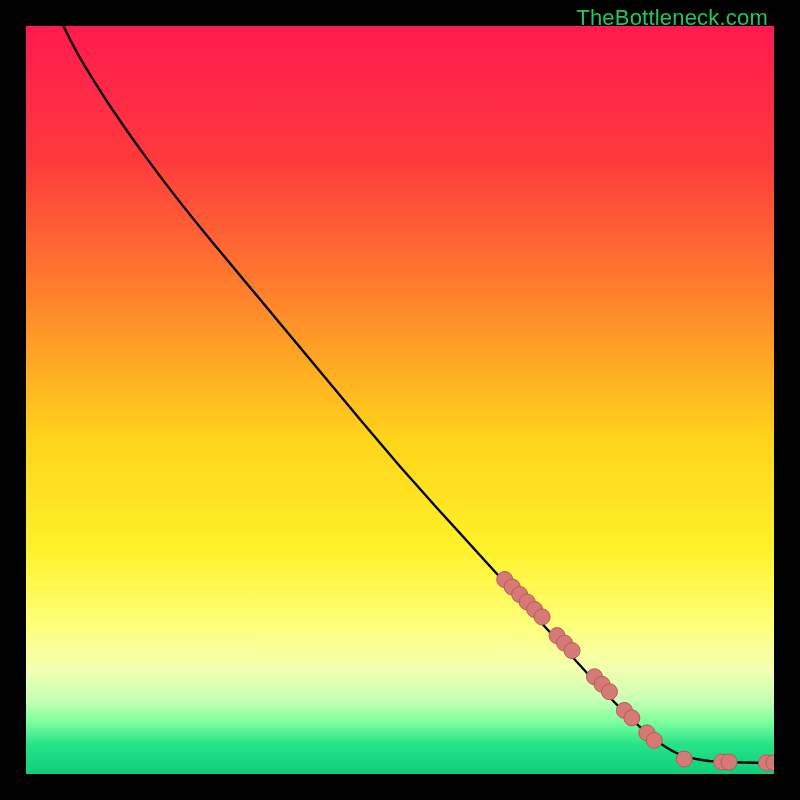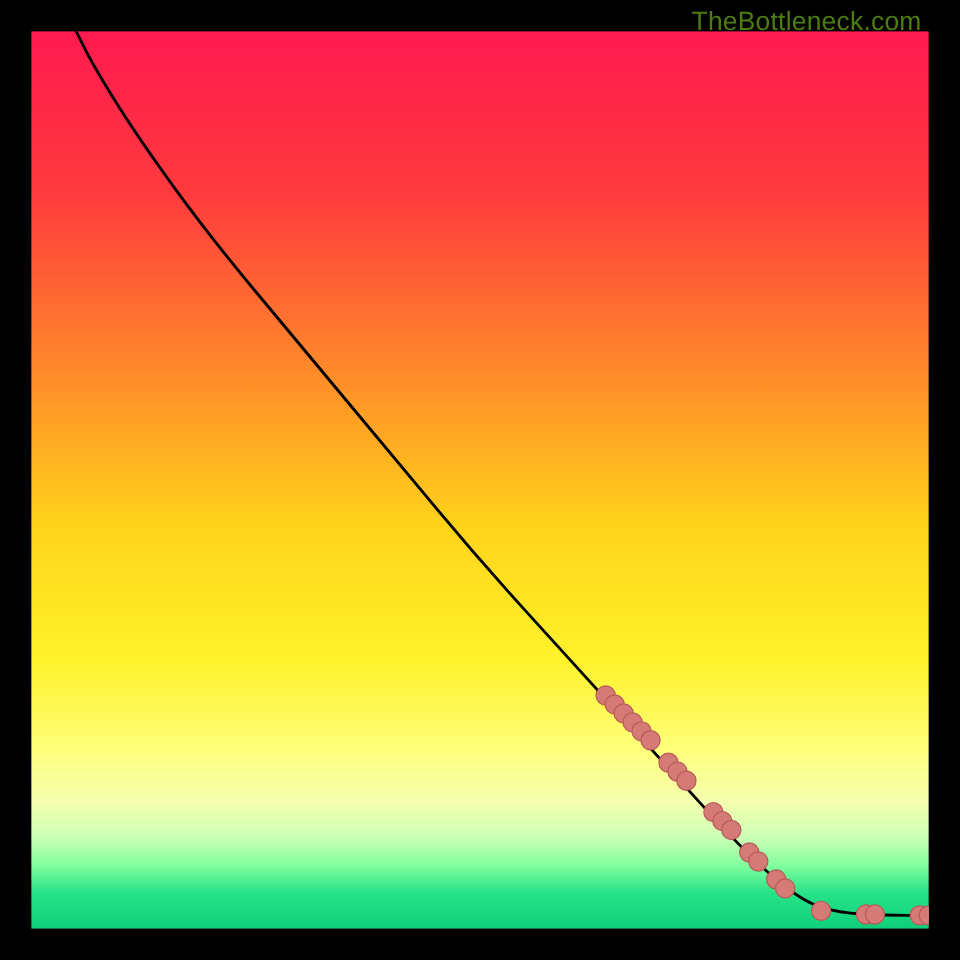--- a/index.html
+++ b/index.html
@@ -30,21 +30,21 @@
     position: absolute;
     left: 0;
     top: 0;
     width: 748px;
     height: 748px;
   }
   .watermark {
     position: absolute;
     top: 5px;
     right: 32px;
-    color: #4d7c0f;
+    color: #22c55e;
     font-size: 22px;
     font-weight: 500;
     letter-spacing: 0.2px;
     z-index: 30;
   }
   svg.curve {
     position: absolute;
     left: 0;
     top: 0;
     width: 748px;

